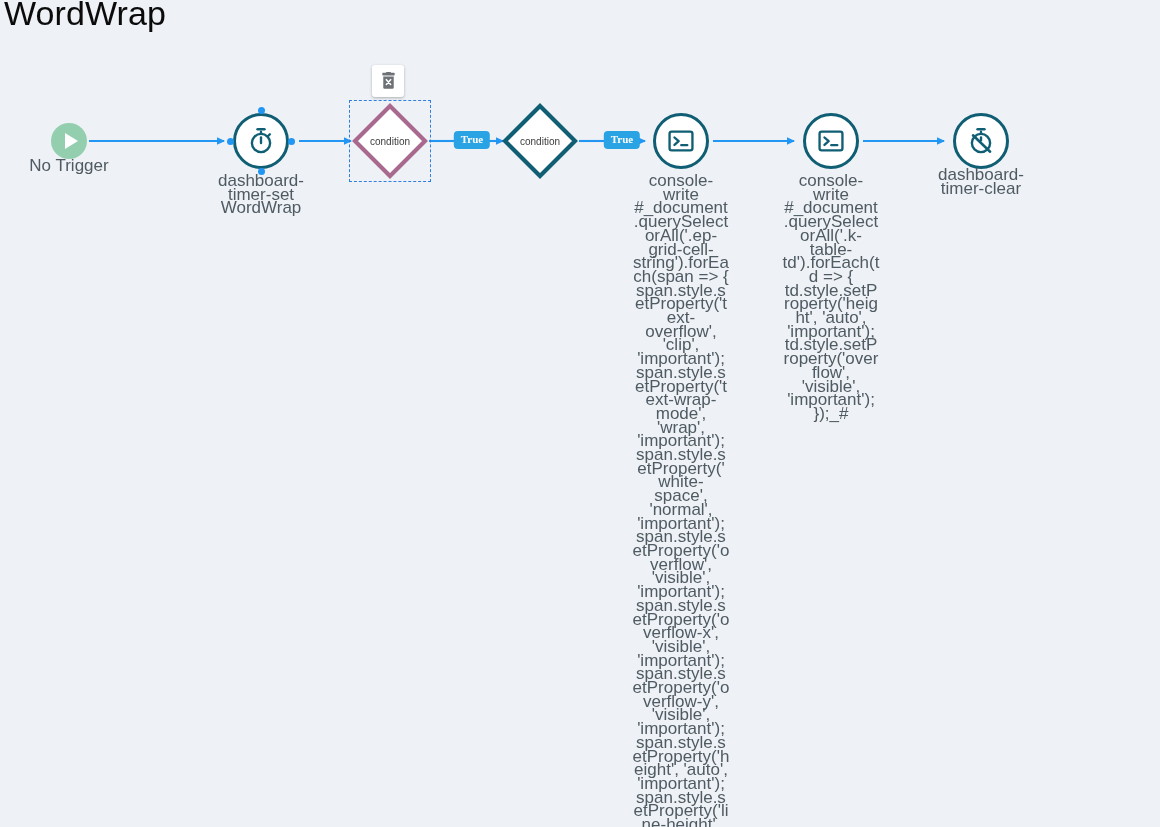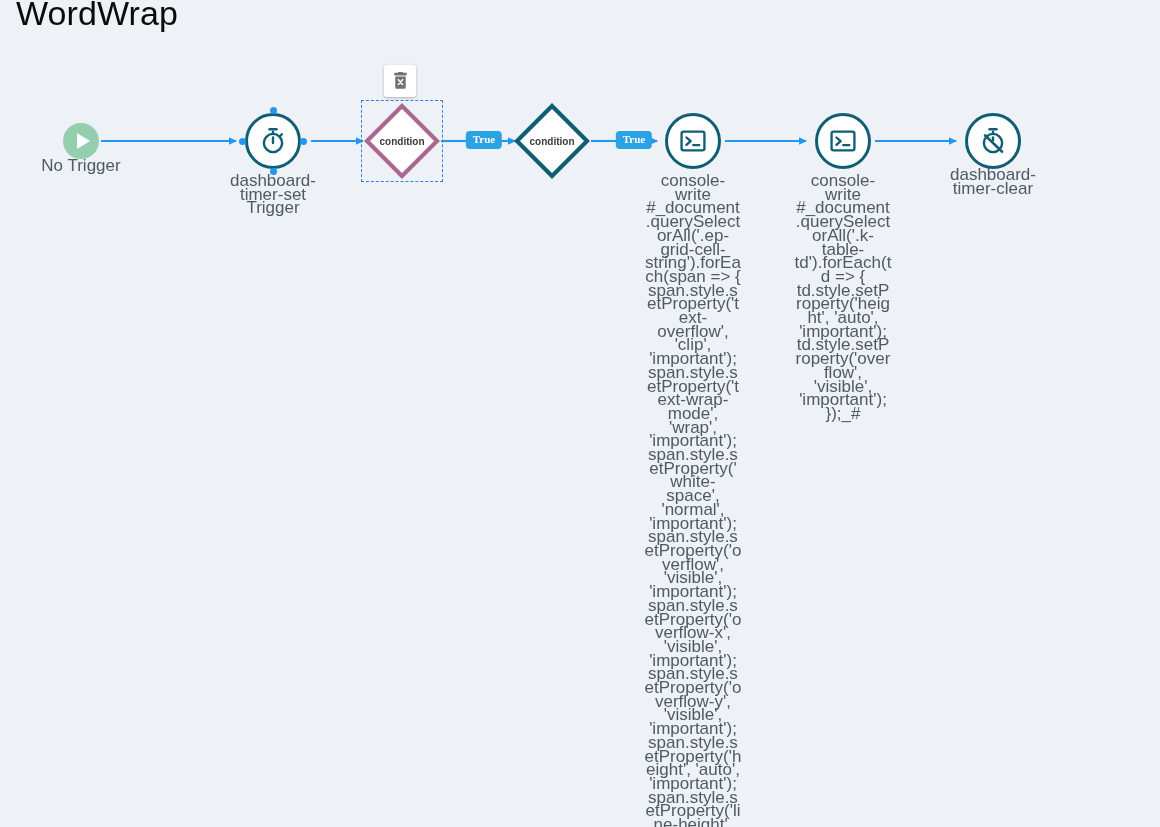--- a/index.html
+++ b/index.html
@@ -7,21 +7,20 @@
     margin: 0; padding: 0;
     width: 1160px; height: 827px;
     background: #eef1f5;
     font-family: "Liberation Sans", sans-serif;
     overflow: hidden;
   }
   #canvas {
     position: relative;
     width: 1048px; height: 827px;
     background: #eef1f5;
-    margin-left: 12px;
   }
 
   
   #page-title {
     position: absolute;
     left: 4px; top: -6px;
     font-size: 34px;
     font-weight: 400;
     color: #0b0b0b;
     letter-spacing: .1px;
@@ -100,21 +99,20 @@
     align-items: center;
     justify-content: center;
     position: relative;
   }
   .diamond-wrap svg { position: absolute; left: 0; top: 0; }
   .diamond-text {
     position: relative;
     font-size: 10px;
     color: #3b3b3b;
     z-index: 2;
-    font-weight: bold;
   }
   .sel-box {
     position: absolute;
     transform: translate(-50%, -50%);
     width: 82px; height: 82px;
     border: 1.5px dashed #2f7fe0;
   }
 
   
   .badge {
@@ -188,21 +186,21 @@
           <line x1="17.4" y1="8.3" x2="19.1" y2="6.6"></line>
         </g>
       </svg>
     </div>
 
     <div class="handle" style="left:-3.5px;  top:-34px;"></div>
     <div class="handle" style="left:-3.5px;  top:27px;"></div>
     <div class="handle" style="left:-34px;   top:-3.5px;"></div>
     <div class="handle" style="left:27px;    top:-3.5px;"></div>
     <div class="node-label" style="top:33px; width:116px;">dashboard-timer-set
-Trigger</div>
+WordWrap</div>
   </div>
 
   <div class="tool-btn" style="left:388px; top:65px;">
     <svg width="17" height="18" viewBox="0 0 20 22">
       <rect x="2.5" y="1" width="15" height="3.2" rx="0.6" fill="#6e7276"></rect>
       <rect x="7" y="0" width="6" height="1.6" rx="0.5" fill="#6e7276"></rect>
       <path d="M3.6 5.6 h12.8 v13.2 a1.6 1.6 0 0 1 -1.6 1.6 H5.2 a1.6 1.6 0 0 1 -1.6 -1.6 Z" fill="#6e7276"></path>
       <path d="M7.4 9.4 L12.6 15.2 M12.6 9.4 L7.4 15.2" stroke="#ffffff" stroke-width="1.9" stroke-linecap="round"></path>
     </svg>
   </div>

